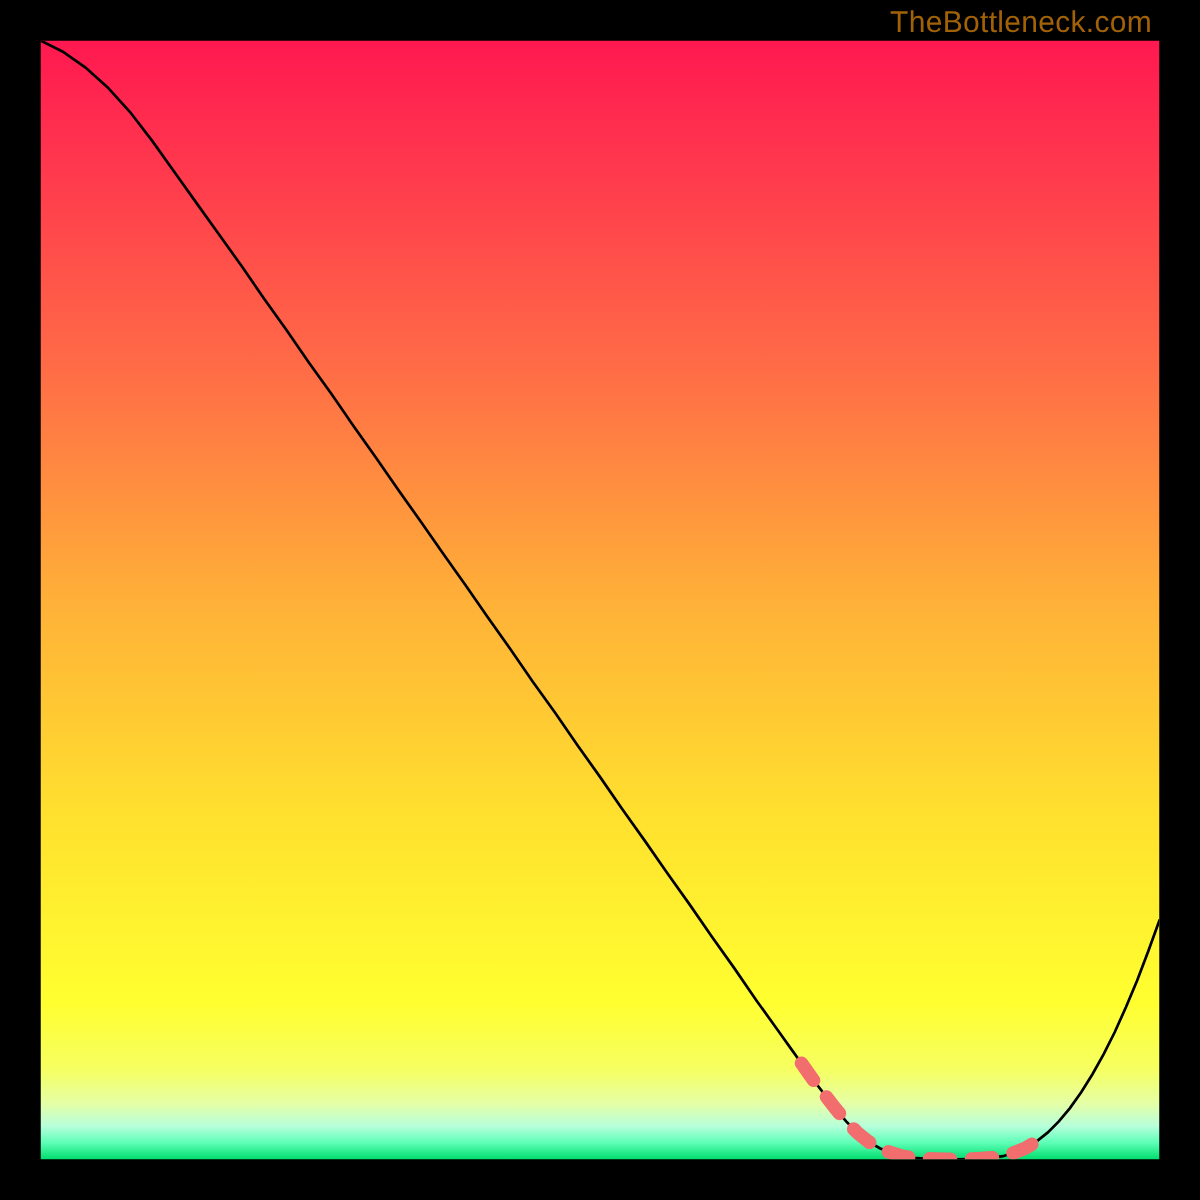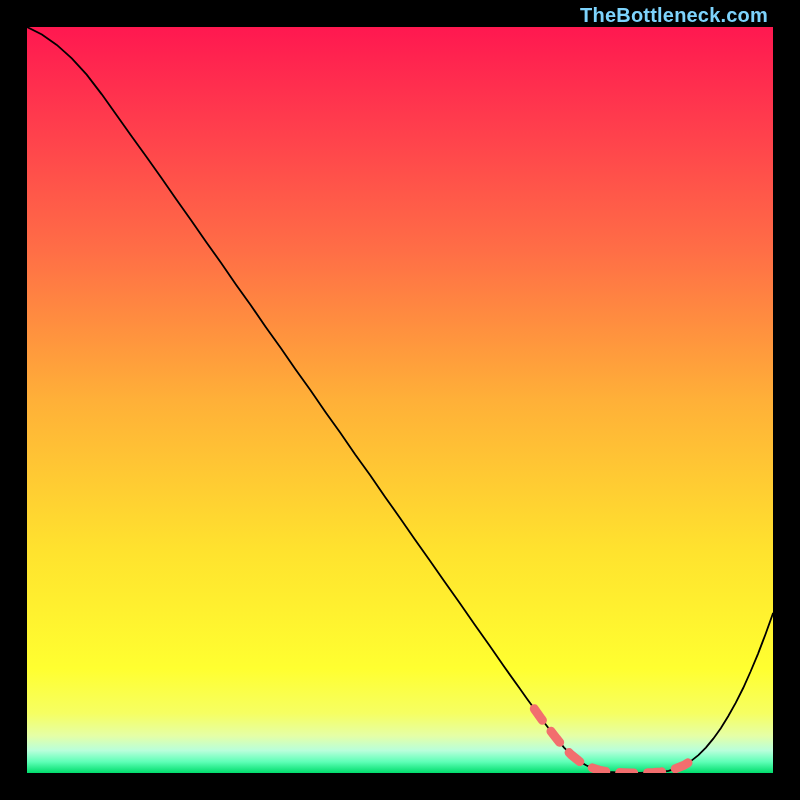--- a/index.html
+++ b/index.html
@@ -12,21 +12,21 @@
       #ff6e46 30%,
       #ffb038 50%,
       #ffe22e 70%,
       #ffff30 86%,
       #f6ff62 92%,
       #e5ffa6 95%,
       #b8ffdb 97%,
       #5effb7 98.5%,
       #00dd6c 100%);
   }
-  .attrib{position:absolute;top:4px;right:32px;color:#7dd3fc;font-size:20px;font-weight:700;letter-spacing:.2px}
+  .attrib{position:absolute;top:4px;right:32px;color:#a16207;font-size:20px;font-weight:400;letter-spacing:.2px}
   svg.curve{position:absolute;inset:0;width:100%;height:100%}
   .line{fill:none;stroke:#000;stroke-width:1.8;stroke-linecap:round}
   .dash{fill:none;stroke:#f26e6e;stroke-width:9;stroke-linecap:round;stroke-dasharray:14 14}
 </style>
 </head>
 <body>
 <div class="frame">
 
   <div class="attrib">TheBottleneck.com</div>
 

